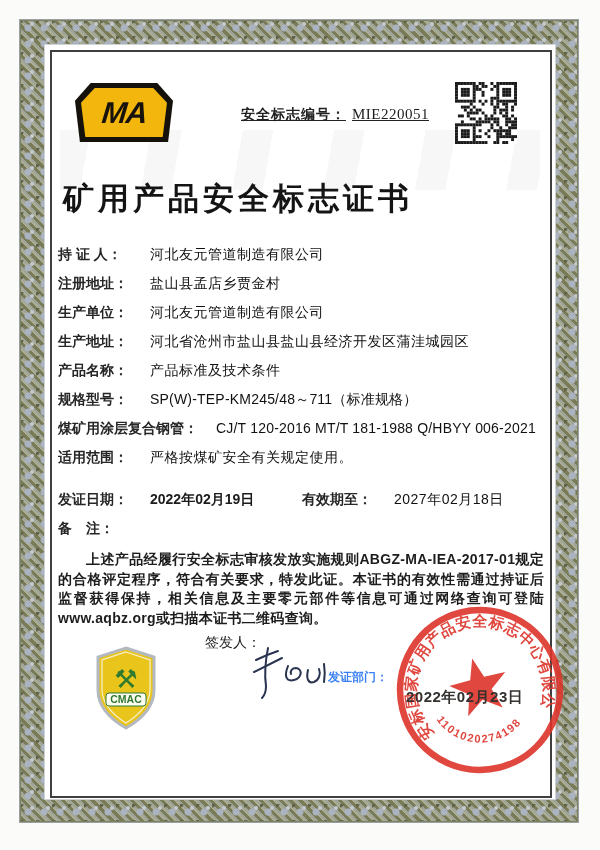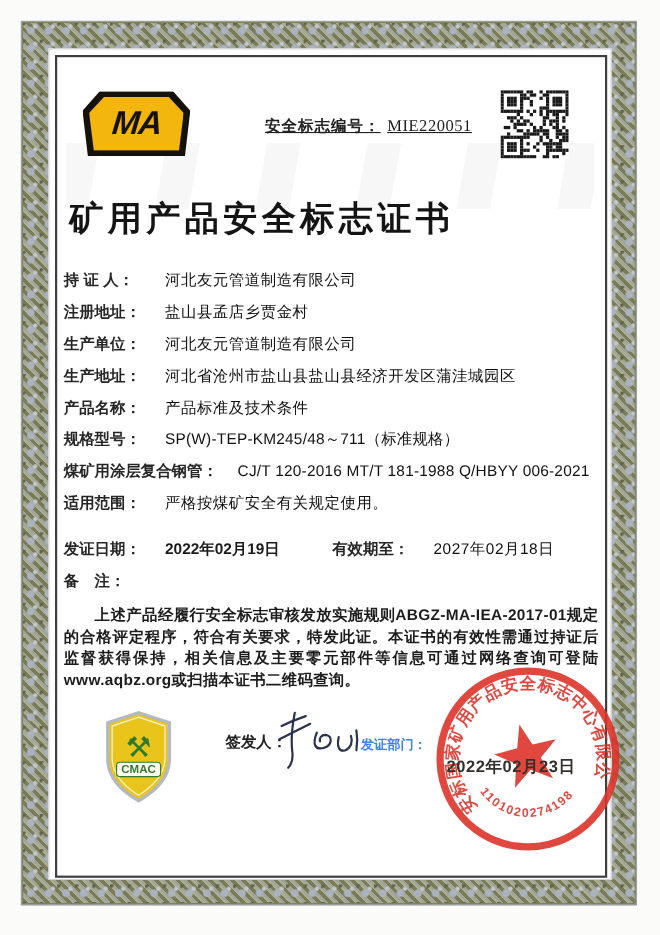--- a/index.html
+++ b/index.html
@@ -51,21 +51,21 @@
   .fvalue{font-weight:400;color:#111;letter-spacing:0.5px;}
   .fvalue.latin{letter-spacing:0.2px;}
   .dval{flex:0 0 118px;font-weight:700;}
   .gap2{margin-left:34px;margin-top:13px;}
 
   .statement{left:58px;top:550px;width:486px;font-size:14px;font-weight:700;
     color:#1d1d1d;line-height:19.5px;text-indent:2em;text-align:justify;letter-spacing:0.3px;}
 
   
   .cmac{left:95px;top:646px;width:62px;height:84px;}
-  .signer{left:205px;top:666px;font-size:14px;font-weight:700;color:#222;}
+  .signer{left:205px;top:634px;font-size:14px;font-weight:400;color:#222;}
   .signature{left:250px;top:642px;width:80px;height:62px;}
   .issuer{left:328px;top:669px;font-size:12px;font-weight:700;color:#3b82f6;}
 
   .seal{left:392px;top:602px;width:176px;height:176px;}
   .seal svg{overflow:visible;}
   .seal-date{position:absolute;left:14px;top:86px;font-size:15px;font-weight:700;color:#33302e;letter-spacing:0.5px;white-space:nowrap;}
 
   .faint{position:absolute;left:60px;top:130px;width:480px;height:60px;
     background:repeating-linear-gradient(100deg,rgba(190,190,190,0.12) 0 30px,rgba(255,255,255,0) 30px 90px);}
 </style>

